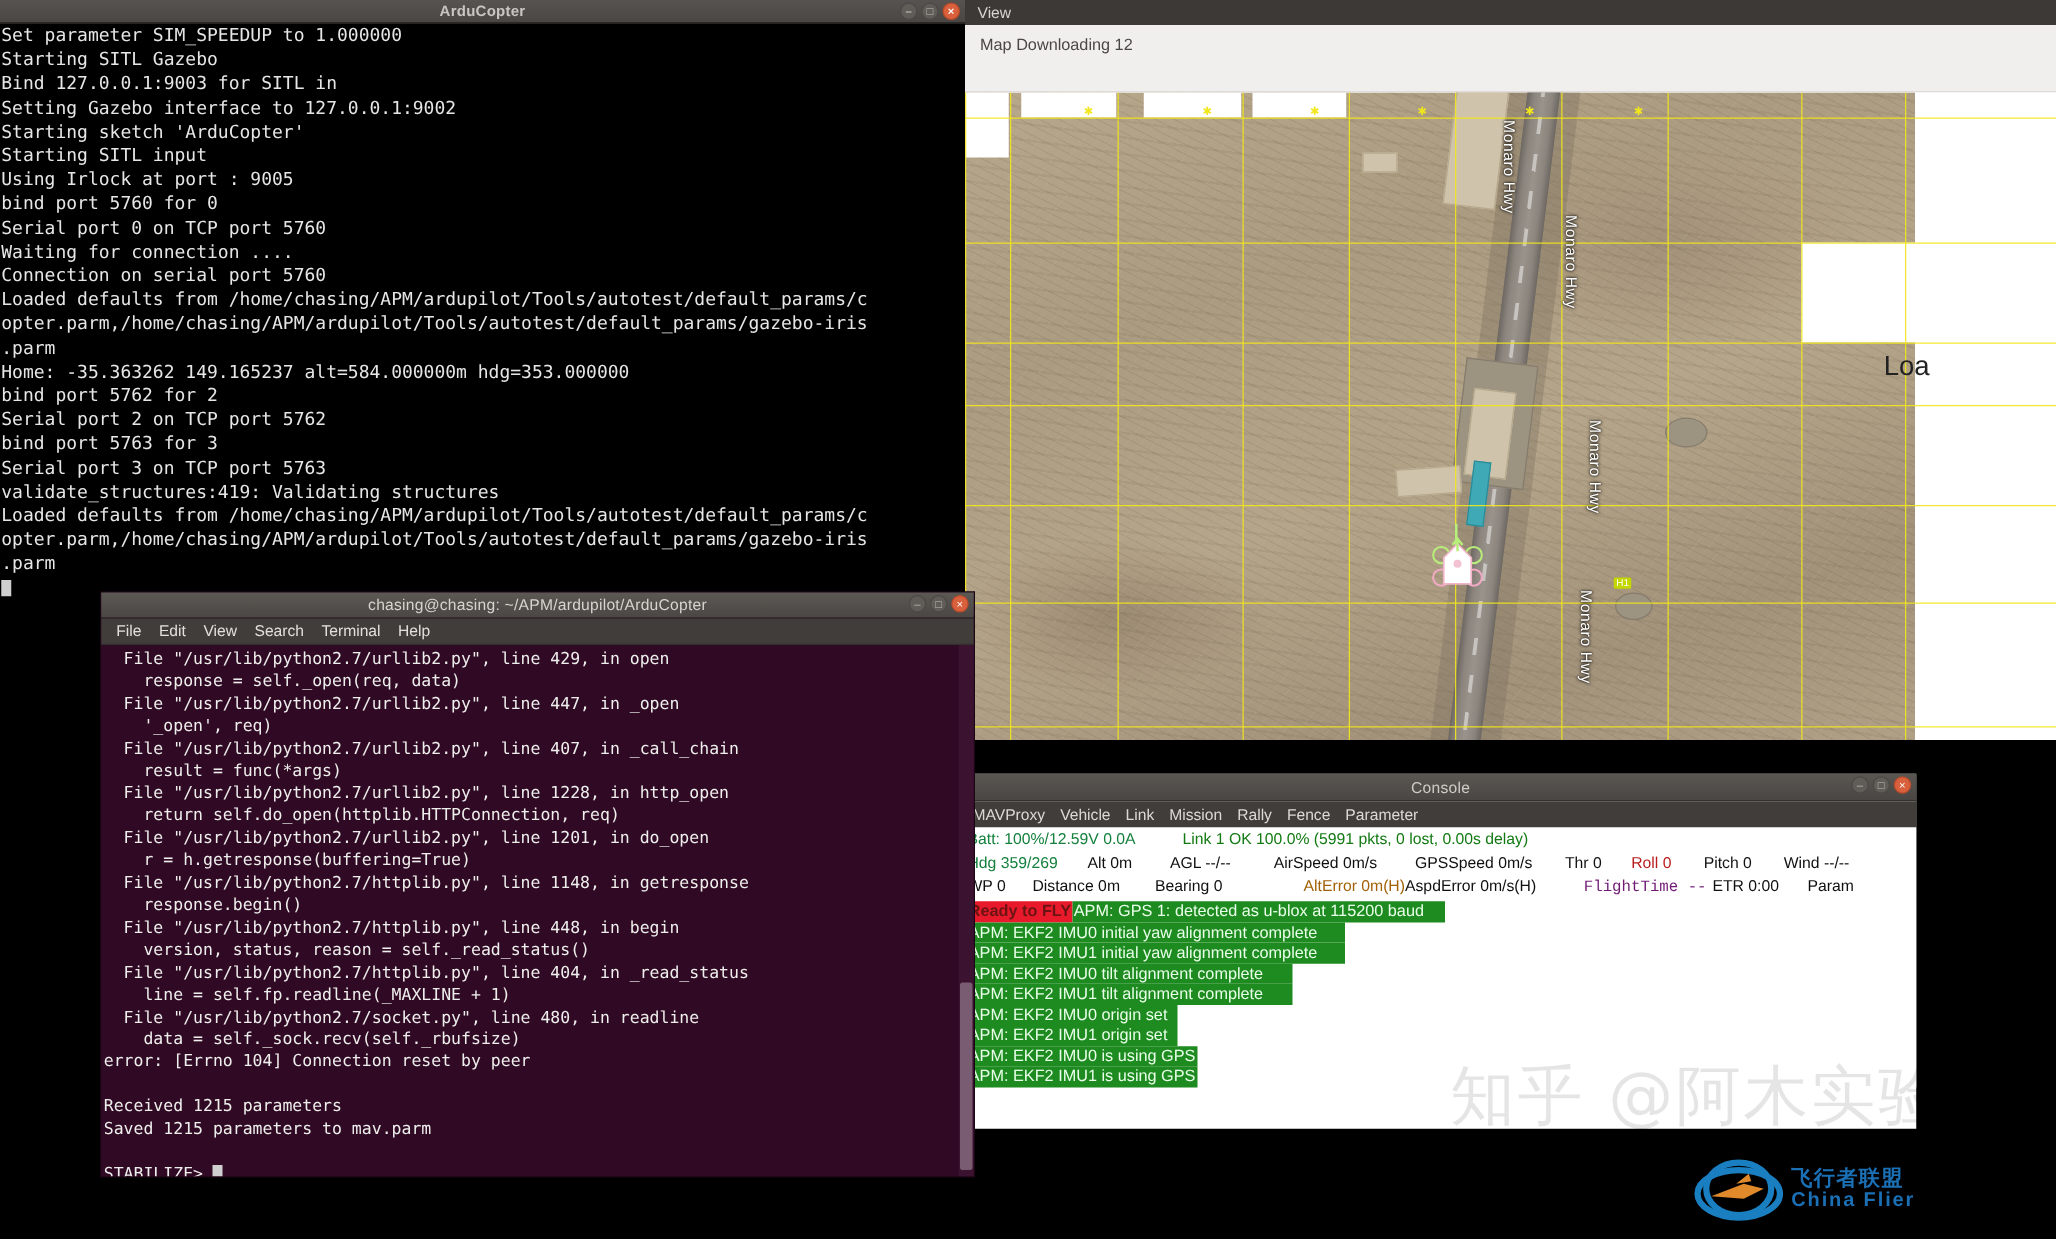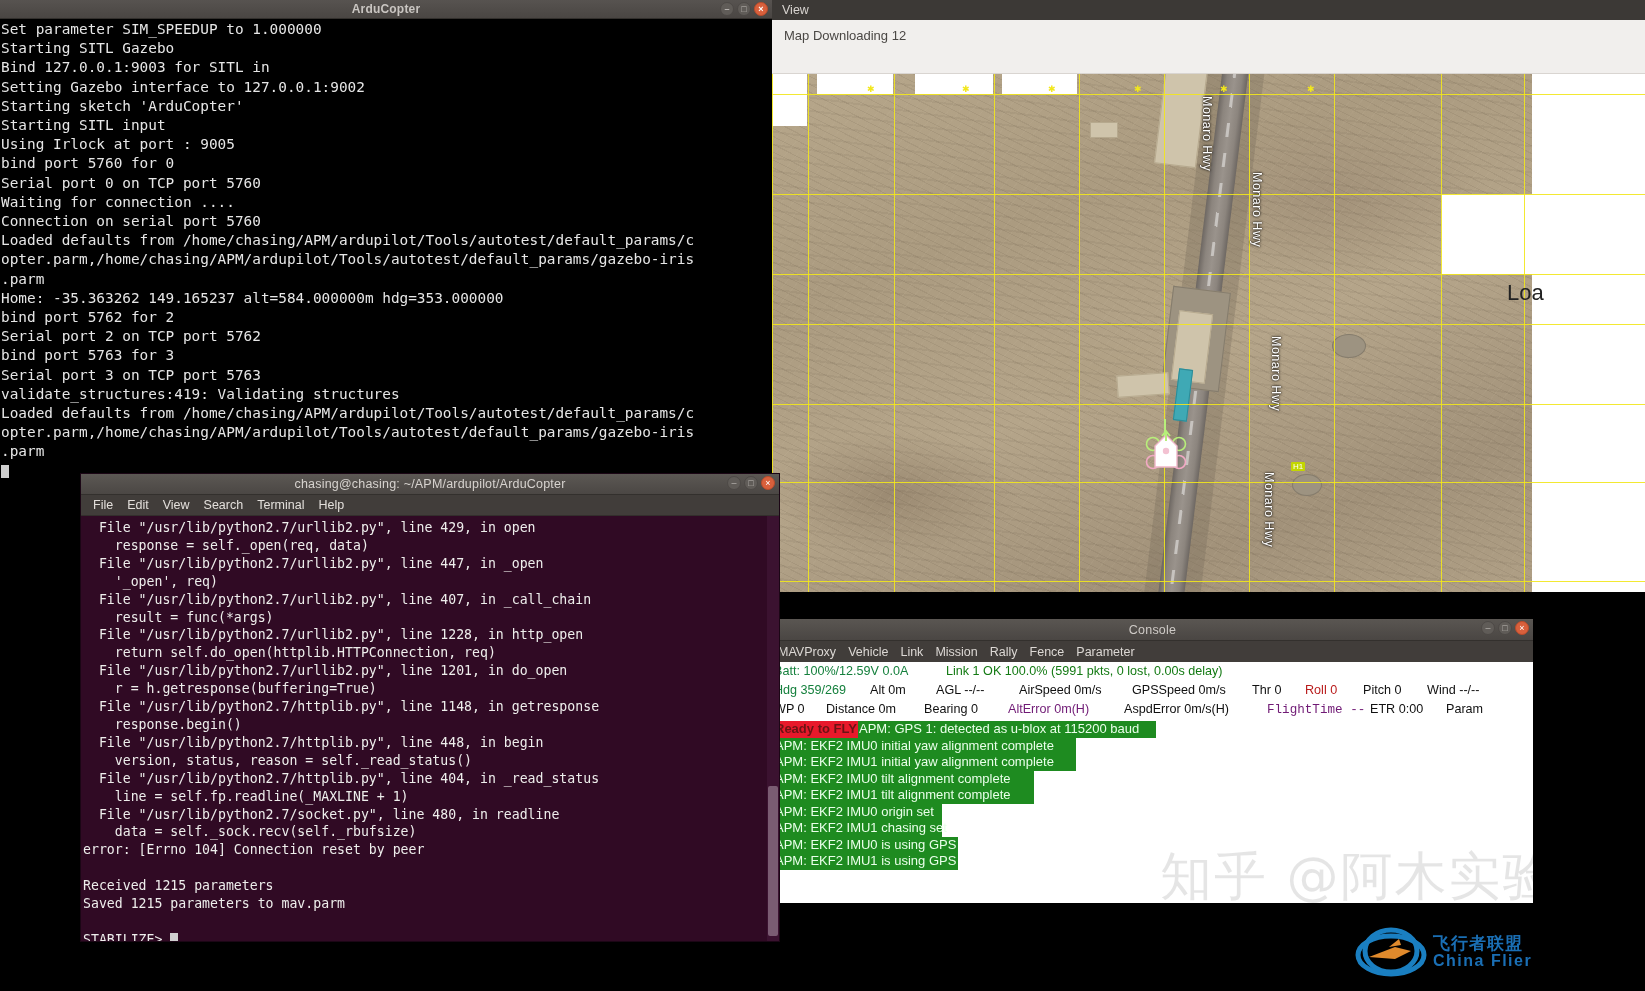--- a/index.html
+++ b/index.html
@@ -463,35 +463,35 @@
           <span class="cell" style="color: rgb(16, 16, 16); width: 120px; display: inline-block;">GPSSpeed 0m/s</span>
           <span class="cell" style="color: rgb(16, 16, 16); width: 53px; display: inline-block;">Thr 0</span>
           <span class="cell" style="color: #b91c1c; width: 58px; display: inline-block;">Roll 0</span>
           <span class="cell" style="color: rgb(16, 16, 16); width: 64px; display: inline-block;">Pitch 0</span>
           <span class="cell" style="color: rgb(16, 16, 16); width: 80px; display: inline-block;">Wind --/--</span>
         </div>
         <div class="status-row">
           <span class="cell" style="color: rgb(16, 16, 16); width: 52px; display: inline-block;">WP 0</span>
           <span class="cell" style="color: rgb(16, 16, 16); width: 98px; display: inline-block;">Distance 0m</span>
           <span class="cell" style="color: rgb(16, 16, 16); width: 84px; display: inline-block;">Bearing 0</span>
-          <span class="cell" style="color: #701a75; width: 116px; display: inline-block;">AltError 0m(H)</span>
+          <span class="cell" style="color: #a16207; width: 116px; display: inline-block; text-align: right;">AltError 0m(H)</span>
           <span class="cell" style="color: rgb(16, 16, 16); width: 143px; display: inline-block;">AspdError 0m/s(H)</span>
           <span class="cell" style="color: #701a75; width: 103px; display: inline-block; font-family: Liberation Mono, monospace;">FlightTime --</span>
           <span class="cell" style="color: rgb(16, 16, 16); width: 76px; display: inline-block;">ETR 0:00</span>
           <span class="cell" style="color: rgb(16, 16, 16); width: 60px; display: inline-block;">Param</span>
         </div>
       </div>
     <div class="msgs" id="console-msgs">
         <div class="msg-line"><span class="msg-red" style="display: inline-block; width: 84px;">Ready to FLY</span><span class="msg-green" style="display: inline-block; width: 298px;">APM: GPS 1: detected as u-blox at 115200 baud</span></div>
         <div class="msg-line"><span class="msg-green" style="display: inline-block; width: 302px;">APM: EKF2 IMU0 initial yaw alignment complete</span></div>
         <div class="msg-line"><span class="msg-green" style="display: inline-block; width: 302px;">APM: EKF2 IMU1 initial yaw alignment complete</span></div>
         <div class="msg-line"><span class="msg-green" style="display: inline-block; width: 260px;">APM: EKF2 IMU0 tilt alignment complete</span></div>
         <div class="msg-line"><span class="msg-green" style="display: inline-block; width: 260px;">APM: EKF2 IMU1 tilt alignment complete</span></div>
         <div class="msg-line"><span class="msg-green" style="display: inline-block; width: 168px;">APM: EKF2 IMU0 origin set</span></div>
-        <div class="msg-line"><span class="msg-green" style="display: inline-block; width: 168px;">APM: EKF2 IMU1 chasing set</span></div>
+        <div class="msg-line"><span class="msg-green" style="display: inline-block; width: 168px;">APM: EKF2 IMU1 origin set</span></div>
         <div class="msg-line"><span class="msg-green" style="display: inline-block; width: 184px;">APM: EKF2 IMU0 is using GPS</span></div>
         <div class="msg-line"><span class="msg-green" style="display: inline-block; width: 184px;">APM: EKF2 IMU1 is using GPS</span></div>
       </div>
   </div>
 
   <div id="zhihu-wm">知乎 @阿木实验室</div>
   <div id="cf-wm">
     <svg width="72" height="54" viewBox="0 0 72 54">
       <ellipse cx="36" cy="30" rx="33" ry="19" fill="none" stroke="#1a7fc1" stroke-width="5"></ellipse>
       <ellipse cx="36" cy="26" rx="26" ry="21" fill="none" stroke="#1a7fc1" stroke-width="5"></ellipse>

